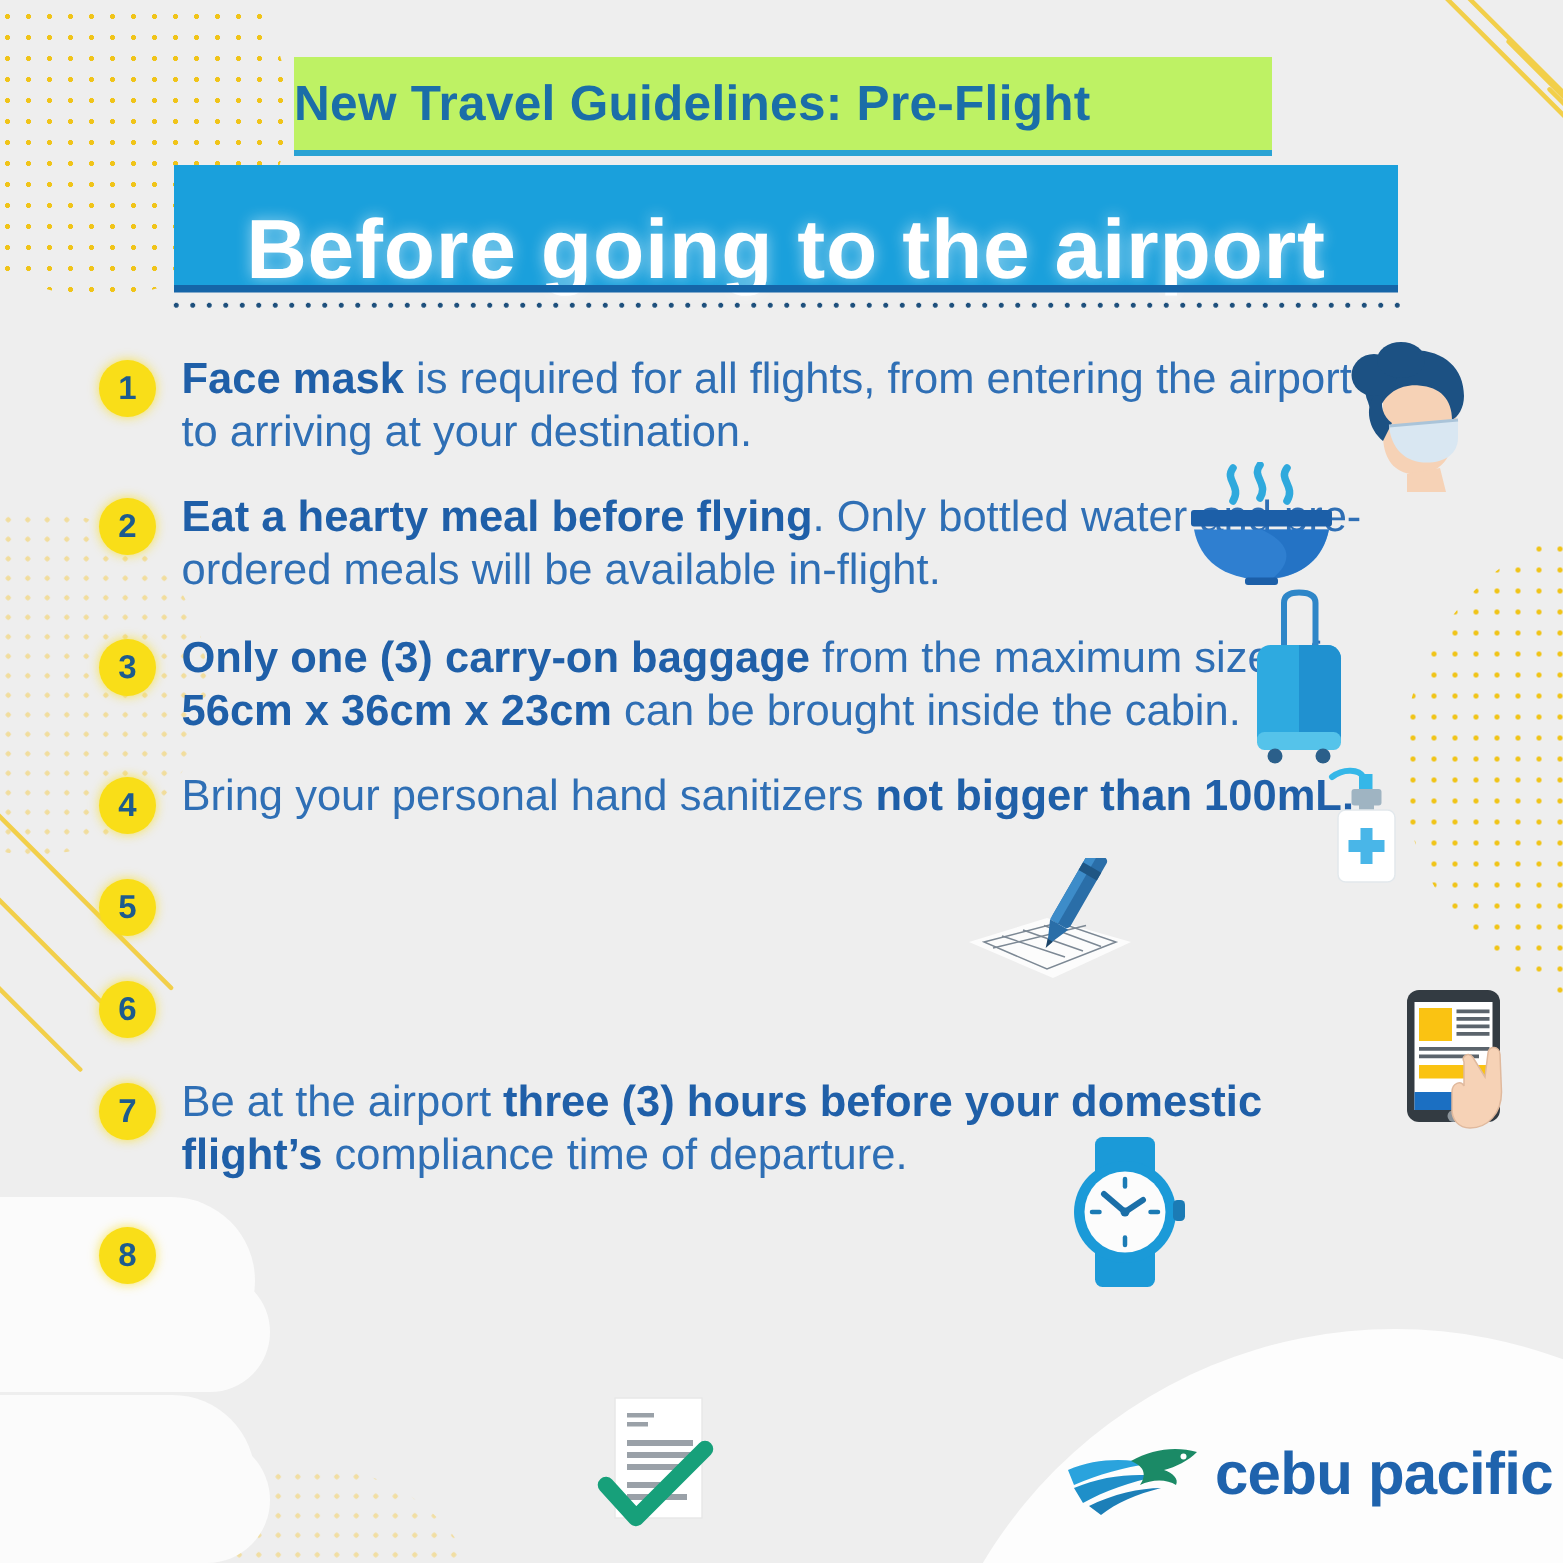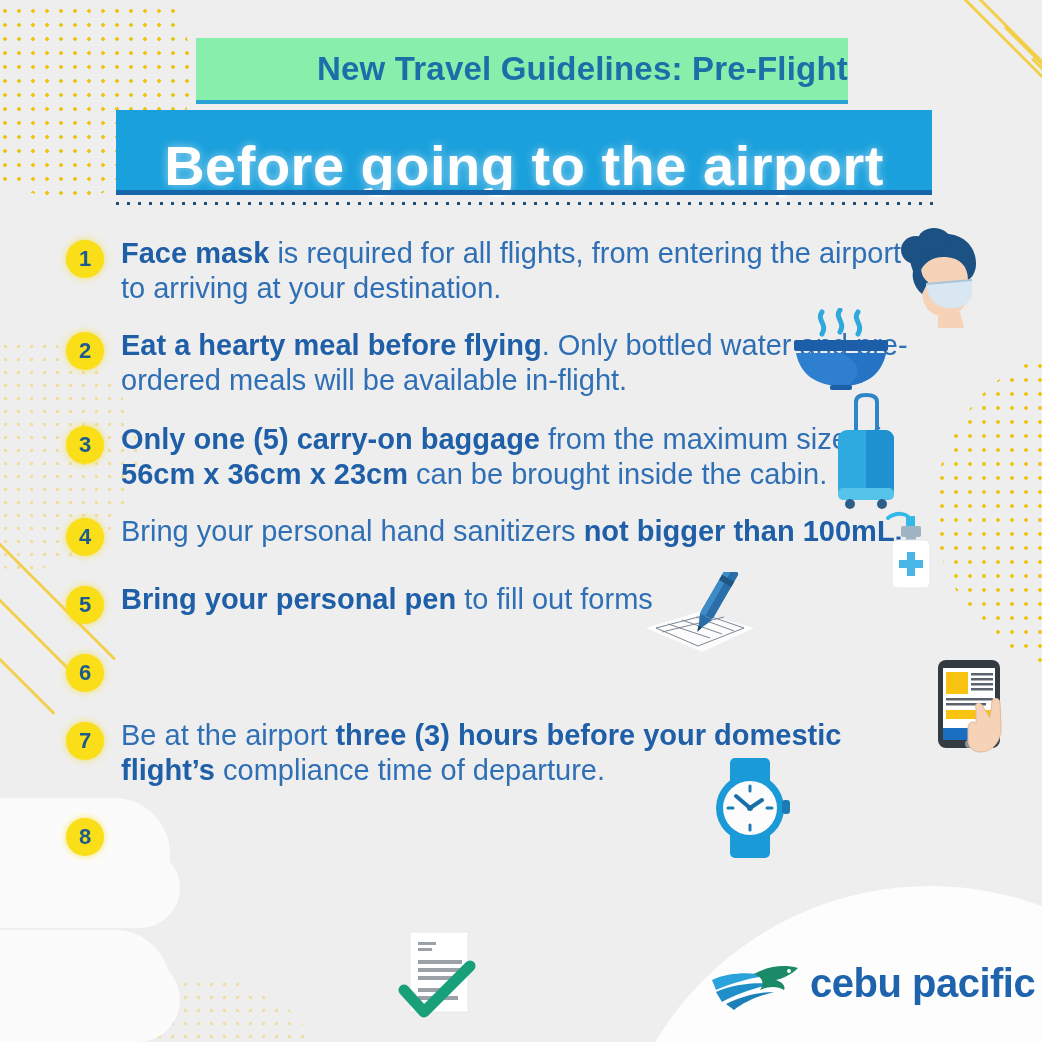--- a/index.html
+++ b/index.html
@@ -55,22 +55,22 @@
     background: #fdfdfd;
   }
 
   
   #header { position: absolute; left: 0; top: 0; width: 1042px; }
 
   #title-band {
     position: absolute;
     left: 196px; top: 38px;
     width: 652px; height: 62px;
-    background: #86efac;
-    display: flex; align-items: center; justify-content: flex-end;
+    background: #bef264;
+    display: flex; align-items: center; justify-content: flex-start;
   }
   #title-band .t {
     color: #1b6ea8;
     font-size: 33px;
     font-weight: bold;
     letter-spacing: .2px;
     white-space: nowrap;
   }
   #title-underline {
     position: absolute;
@@ -225,29 +225,28 @@
       <div class="item g1">
         <div class="badge">1</div>
         <div class="body"><b>Face mask</b><span> is required for all flights, from entering the airport to arriving at your destination.</span></div>
       </div>
       <div class="item g2">
         <div class="badge">2</div>
         <div class="body"><b>Eat a hearty meal before flying</b><span>. Only bottled water and pre-ordered meals will be available in-flight.</span></div>
       </div>
       <div class="item g3">
         <div class="badge">3</div>
-        <div class="body"><b>Only one (5) carry-on baggage</b><span> from the maximum size of </span><b>56cm x 36cm x 23cm</b><span> can be brought inside the cabin.</span></div>
+        <div class="body"><b>Only one (3) carry-on baggage</b><span> from the maximum size of </span><b>56cm x 36cm x 23cm</b><span> can be brought inside the cabin.</span></div>
       </div>
       <div class="item g4">
         <div class="badge">4</div>
         <div class="body"><span>Bring your personal hand sanitizers </span><b>not bigger than 100mL.</b></div>
       </div>
       <div class="item g5">
         <div class="badge">5</div>
-        <div class="body"><b>Bring your personal pen</b><span> to fill out forms</span></div>
       </div>
       <div class="item g6">
         <div class="badge">6</div>
       </div>
       <div class="item g7">
         <div class="badge">7</div>
         <div class="body"><span>Be at the airport </span><b>three (3) hours before your domestic flight’s</b><span> compliance time of departure.</span></div>
       </div>
       <div class="item g8">
         <div class="badge">8</div>

